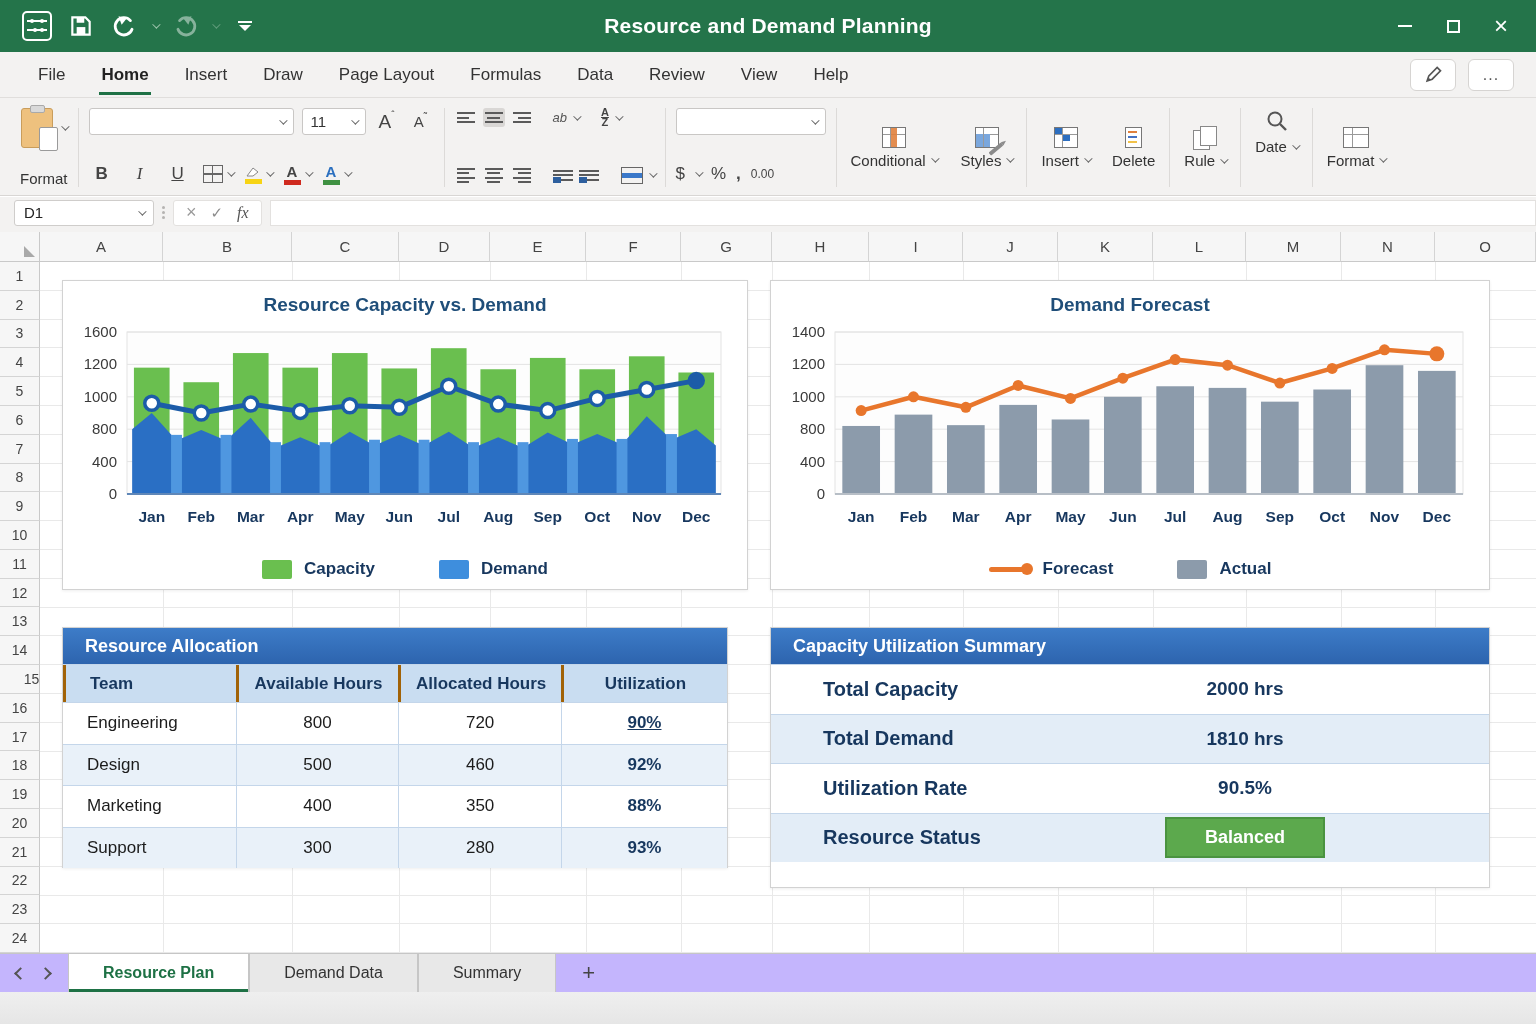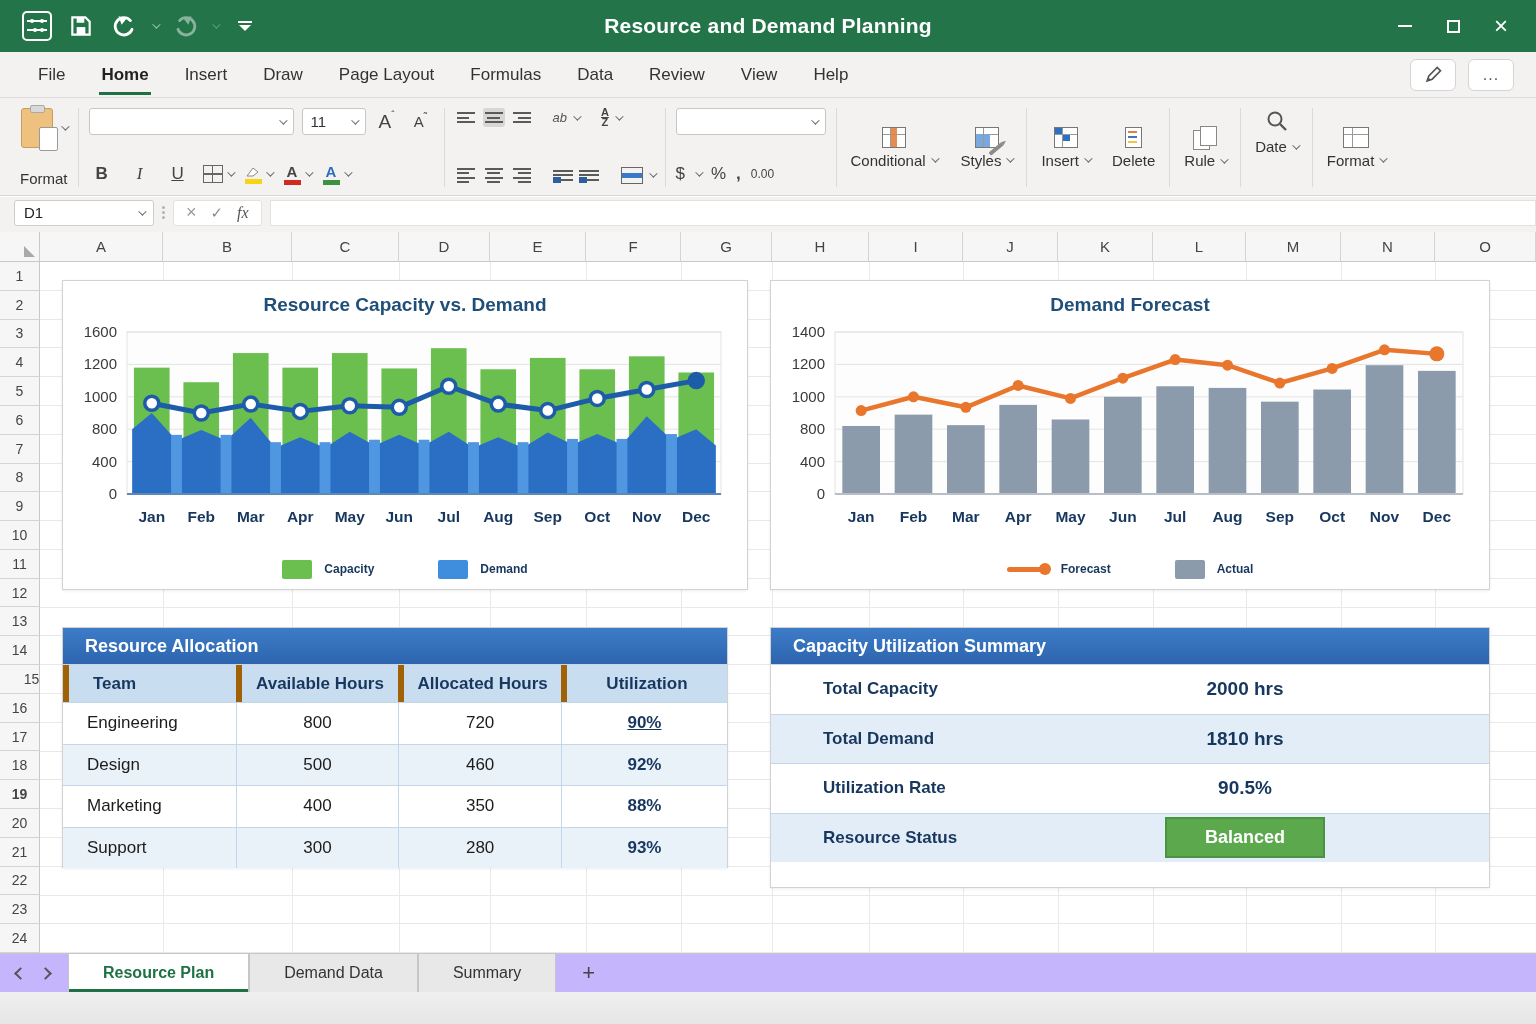--- a/index.html
+++ b/index.html
@@ -96,34 +96,34 @@
   .corner { position:absolute; left:0; top:0; width:40px; height:30px; background:#f6f6f6; border-right:1px solid #c9c9c9; border-bottom:1px solid #c9c9c9; }
   .corner:after { content:""; position:absolute; right:4px; bottom:4px; width:0; height:0; border-left:11px solid transparent; border-bottom:11px solid #a9a9a9; transform:rotate(90deg); }
   .rowhdr { position:absolute; left:0; width:40px; background:#f6f6f6; border-bottom:1px solid #d4d4d4; border-right:1px solid #c9c9c9; color:#444; font-size:14px; display:flex; align-items:center; justify-content:center; }
   .gridcells { position:absolute; left:40px; top:30px; right:0; bottom:0; background:repeating-linear-gradient(to bottom, #fff 0px, #fff 27.8px, #e9e9e9 27.8px, #e9e9e9 28.8px); }
   .vline { position:absolute; top:0; bottom:0; width:1px; background:#e9e9e9; }
 
   
   .panel { position:absolute; background:#fff; border:1px solid #d2d2d2; box-shadow:0 1px 3px rgba(0,0,0,.07); }
   .chart-title { text-align:center; font-size:19px; font-weight:bold; color:#1f4e79; margin-top:13px; height:26px; }
   .chart-legend { display:flex; justify-content:center; align-items:center; gap:64px; height:34px; }
-  .leg-item { display:flex; align-items:center; gap:12px; font-size:12px; font-weight:bold; color:#17375e; }
+  .leg-item { display:flex; align-items:center; gap:12px; font-size:17px; font-weight:bold; color:#17375e; }
   .leg-swatch { width:30px; height:19px; border-radius:2px; }
   .leg-line { width:42px; height:5px; border-radius:3px; position:relative; }
   .leg-line:after { content:""; position:absolute; right:-2px; top:-3.5px; width:12px; height:12px; border-radius:50%; background:inherit; }
 
   .tbl-header { height:36px; display:flex; align-items:center; padding-left:22px; color:#fff; font-size:18px; font-weight:bold; background:linear-gradient(#3d7cc8,#2d64ae); }
   .alloc-row { display:flex; align-items:center; border-top:1px solid #c4d6ea; }
   .alloc-cell { display:flex; align-items:center; justify-content:center; font-size:17px; color:#1c1c1c; align-self:stretch; border-left:1px solid #c4d6ea; }
   .alloc-cell:first-child { justify-content:flex-start; padding-left:24px; border-left:none; }
   .alloc-head { background:#c9ddf1; }
-  .alloc-head .alloc-cell { color:#17375e; font-weight:bold; border-left:6px solid #a16207; }
+  .alloc-head .alloc-cell { color:#17375e; font-weight:bold; border-left:3px solid #a16207; }
   .util { color:#17375e; font-weight:bold; }
   .sum-row { display:flex; align-items:center; border-top:1px solid #c4d6ea; }
-  .sum-label { width:230px; padding-left:52px; font-size:17px; font-weight:bold; color:#17375e; }
+  .sum-label { width:230px; padding-left:52px; font-size:20px; font-weight:bold; color:#17375e; }
   .sum-value { flex:1; text-align:center; font-size:19px; font-weight:bold; color:#17375e; }
   .status-btn { display:inline-block; min-width:160px; padding:8px 0; background:#5ca94d; border:2px solid #4a9340; color:#fff; font-size:18px; font-weight:bold; text-align:center; }
 
   
   .tabbar { position:absolute; left:0; top:953px; width:1536px; height:39px; background:#c4b5fd; border-top:1px solid #c6c6c6; display:flex; align-items:stretch; }
   .tab-nav { display:flex; align-items:center; gap:16px; padding:0 18px 0 16px; }
   .nav-chev { width:9px; height:9px; border-right:2px solid #555; border-bottom:2px solid #555; }
   .nav-chev.left { transform:rotate(135deg); } .nav-chev.right { transform:rotate(-45deg); }
   .sheet-tab { display:flex; align-items:center; padding:0 34px; font-size:16px; color:#333; background:#e8e8e8; border-right:1px solid #c6c6c6; border-left:1px solid #c6c6c6; position:relative; }
   .sheet-tab.active { background:#fff; color:#1e7145; font-weight:bold; }
@@ -485,21 +485,21 @@
         <div class="rowhdr" style="top: 260.32px; height: 28.79px;">9</div>
         <div class="rowhdr" style="top: 289.11px; height: 28.79px;">10</div>
         <div class="rowhdr" style="top: 317.9px; height: 28.79px;">11</div>
         <div class="rowhdr" style="top: 346.69px; height: 28.79px;">12</div>
         <div class="rowhdr" style="top: 375.48px; height: 28.79px;">13</div>
         <div class="rowhdr" style="top: 404.27px; height: 28.79px;">14</div>
         <div class="rowhdr" style="top: 433.06px; height: 28.79px; padding-left: 24px;">15</div>
         <div class="rowhdr" style="top: 461.85px; height: 28.79px;">16</div>
         <div class="rowhdr" style="top: 490.64px; height: 28.79px;">17</div>
         <div class="rowhdr" style="top: 519.43px; height: 28.79px;">18</div>
-        <div class="rowhdr" style="top: 548.22px; height: 28.79px; font-weight: bold;">19</div>
+        <div class="rowhdr" style="top: 548.22px; height: 28.79px;">19</div>
         <div class="rowhdr" style="top: 577.01px; height: 28.79px;">20</div>
         <div class="rowhdr" style="top: 605.8px; height: 28.79px;">21</div>
         <div class="rowhdr" style="top: 634.59px; height: 28.79px;">22</div>
         <div class="rowhdr" style="top: 663.38px; height: 28.79px;">23</div>
         <div class="rowhdr" style="top: 692.17px; height: 28.79px;">24</div>
       </div>
     <div class="gridcells" id="grid-cells">
         <div class="vline" style="left: 123px;"></div>
         <div class="vline" style="left: 252px;"></div>
         <div class="vline" style="left: 359px;"></div>

